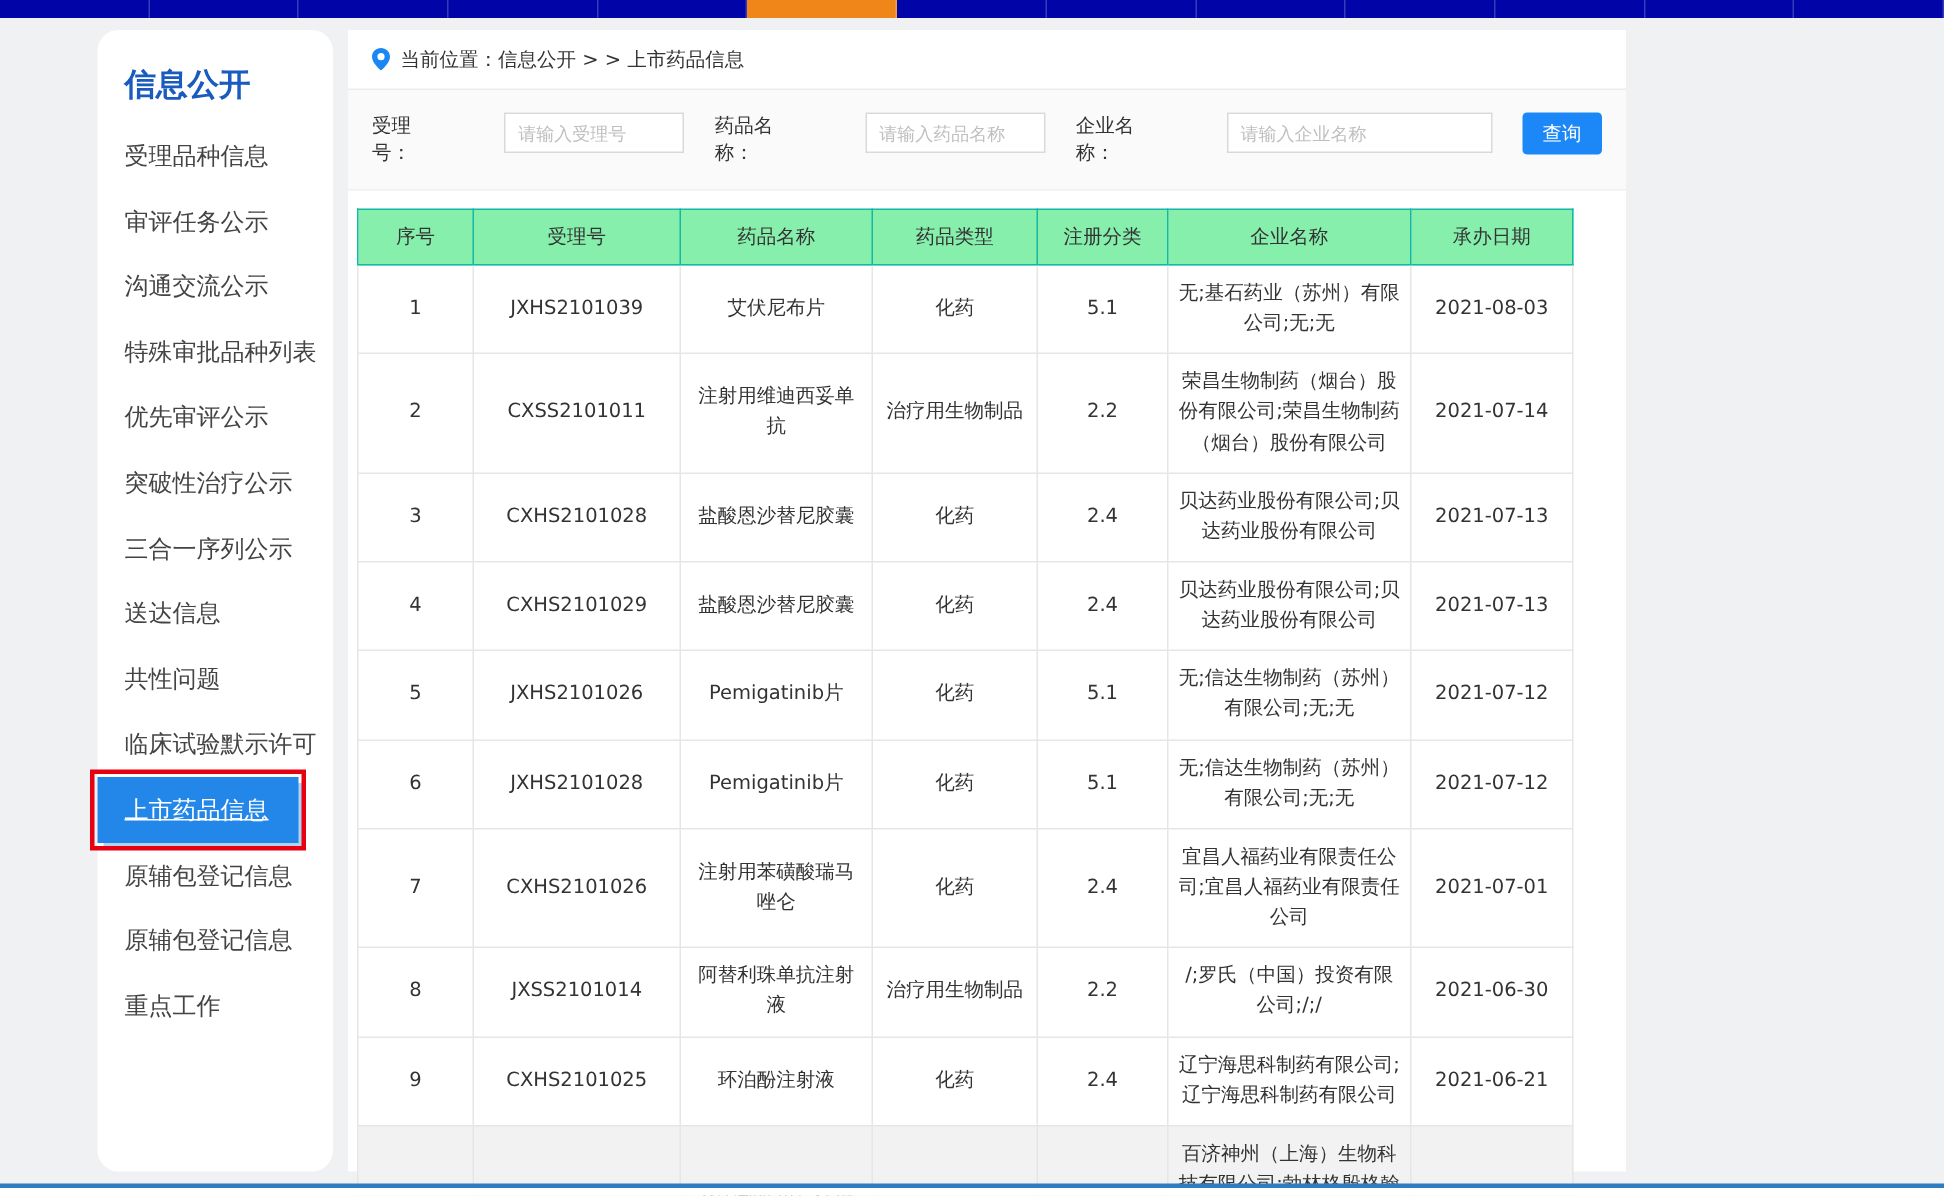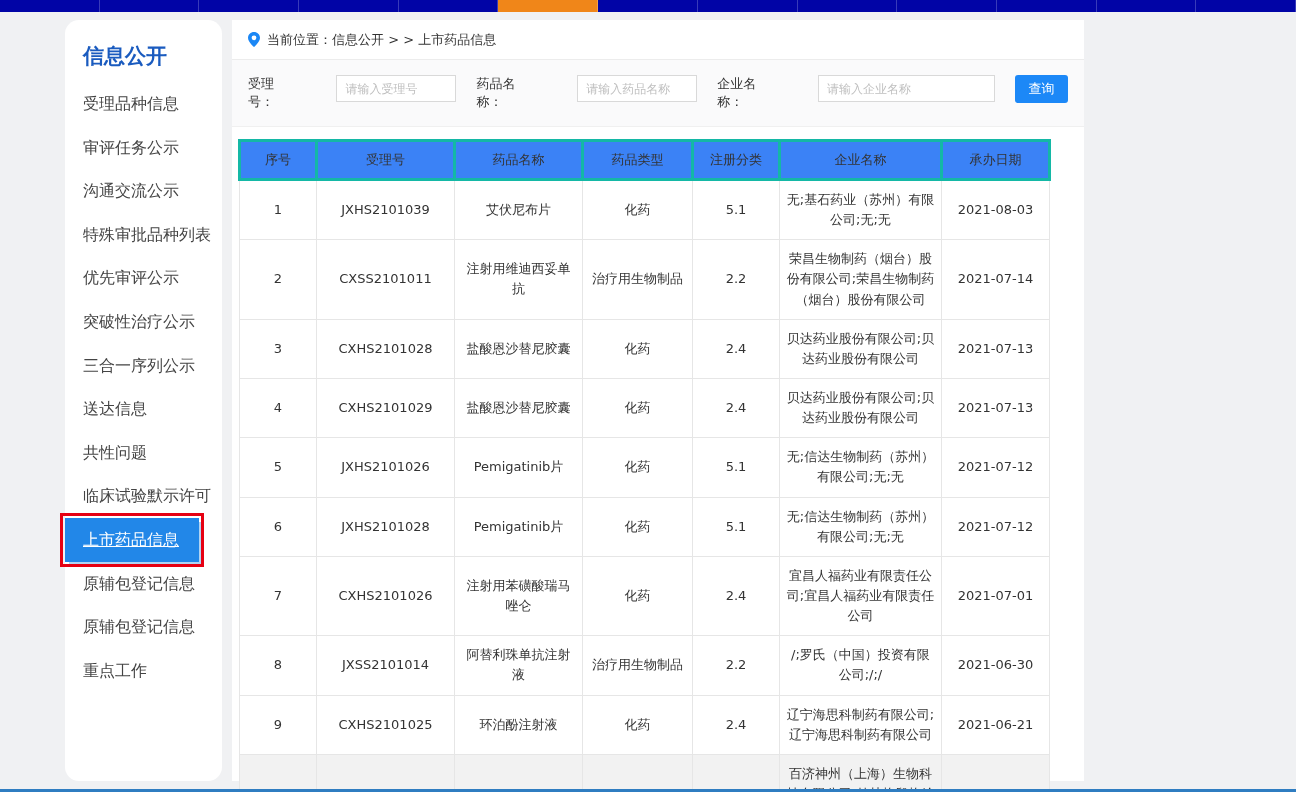--- a/index.html
+++ b/index.html
@@ -56,22 +56,22 @@
     margin-left:20px; width:56px; height:28px; background:#1C88F7; color:#fff;
     border:none; border-radius:3px; font-size:13px; cursor:pointer; font-family:inherit;
   }
 
   
   .data-table {
     border-collapse:collapse; font-size:13px; color:#333;
     width:810px; margin:12px 0 0 6px; table-layout:fixed;
   }
   .data-table th {
-    background:#3b82f6; font-weight:normal; padding:9px 4px;
-    border:3px solid #14b8a6;
+    background:#86efac; font-weight:normal; padding:9px 4px;
+    border:1px solid #14b8a6;
     margin-top:48px;
   }
   .data-table td {
     border:1px solid #E6E6E6; padding:9px 6px; text-align:center;
     line-height:1.55; word-break:break-all;
   }
   tr.hl td { background:#F2F2F2; }
 
   
   .footer-white { position:absolute; left:0; bottom:0; width:100%; height:5px; background:#fff; }

